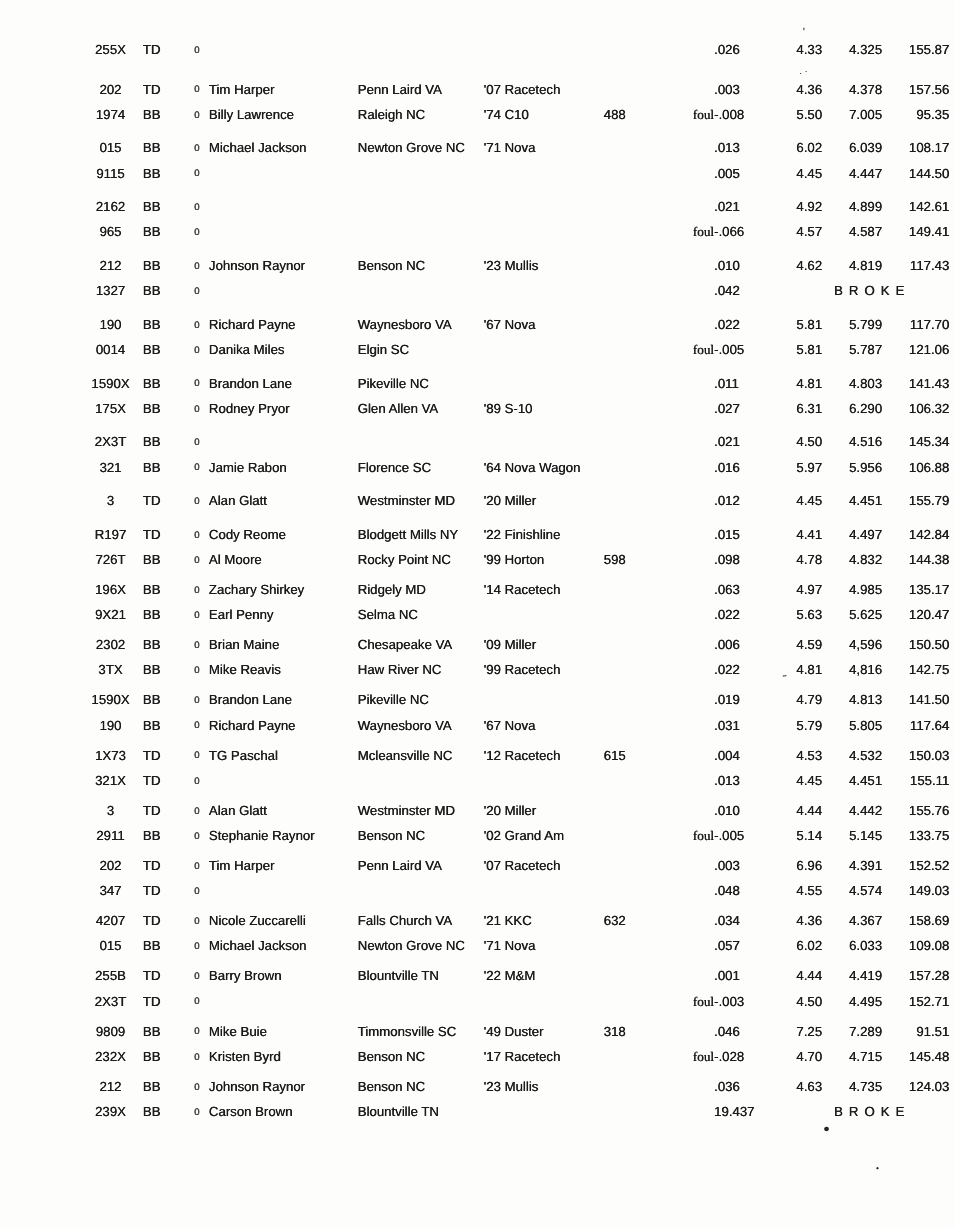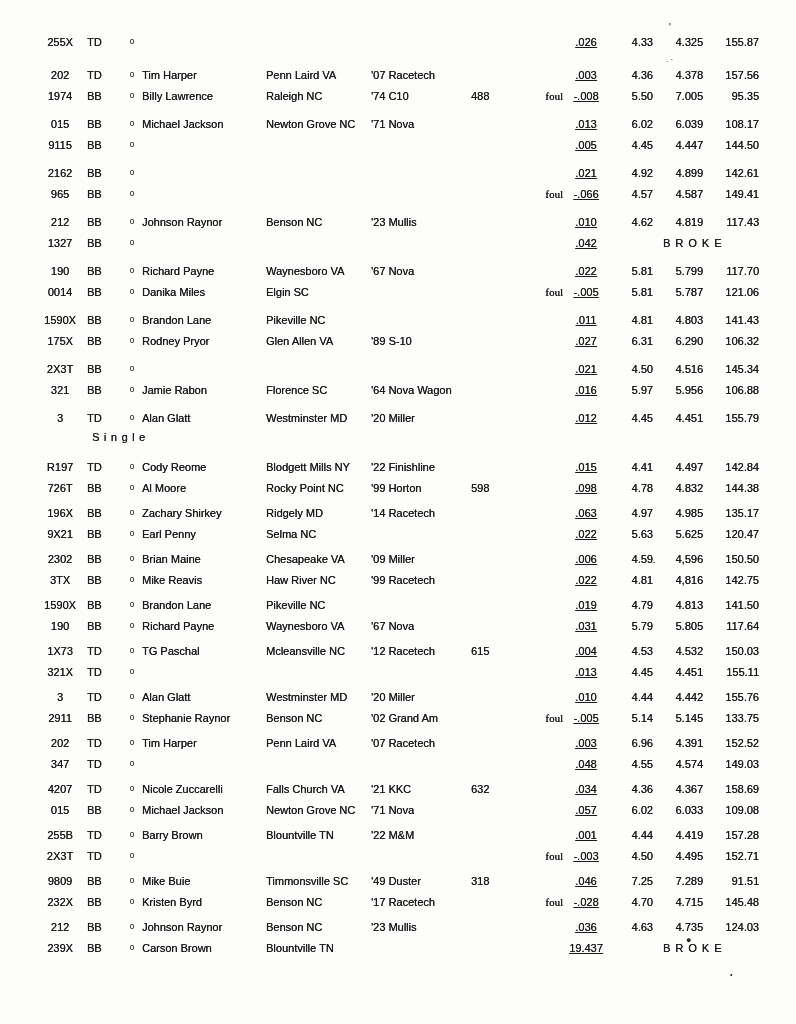--- a/index.html
+++ b/index.html
@@ -7,42 +7,42 @@
     position:relative;
     width:796px; height:1024px;
     background:#fdfdfc;
     overflow:hidden;
     font-family:"Liberation Sans", sans-serif;
     font-size:11px;
     color:#1b1b1b;
     -webkit-font-smoothing:antialiased;
   }
   .page * { box-sizing:border-box; }
-  .content { position:absolute; top:0; left:0; width:677px; }
+  .content { position:absolute; top:0; left:0; width:677px;padding-left:32px; }
   .section-round1 { padding-top:32px; }
   .row {
     display:grid;
     grid-template-columns:54px 35px 20px 124px 105px 98px 46px 48px 46px 44px 50px 56px;
     height:21px; line-height:21px;
     margin-left:33px;
     white-space:nowrap;
     text-shadow:0.25px 0 0 currentColor; 
   }
   .group { margin-bottom:7px; }
   .group.first-gap { margin-bottom:12px; }
   .section-round2 .group { margin-bottom:4px; }
   .c-no   { text-align:center; }
   .c-cls  { text-align:left; }
   .c-zero { font-size:8px; text-align:center; line-height:20px; opacity:.85; }
   .c-name { text-align:left; }
   .c-city { text-align:left; }
   .c-car  { text-align:left; }
   .c-dial { text-align:left; padding-left:2px; }
   .c-foul { text-align:right;font-family:Liberation Serif, serif; }
-  .c-rt   { text-align:center;text-decoration:underline; }
+  .c-rt   { text-align:left; }
   .c-sixty{ text-align:right; }
   .c-et   { text-align:right; }
   .c-mph  { text-align:right; }
   .c-et.broke {
     text-align:left; padding-left:10px;
     letter-spacing:5px; overflow:visible;
   }
   .note-line {
     height:21px; line-height:16px;
     margin-left:92px;
@@ -307,21 +307,20 @@
     <span class="c-name">Alan Glatt</span>
     <span class="c-city">Westminster  MD</span>
     <span class="c-car">'20 Miller</span>
     <span class="c-dial"></span>
     <span class="c-foul"></span>
     <span class="c-rt">.012</span>
     <span class="c-sixty">4.45</span>
     <span class="c-et">4.451</span>
     <span class="c-mph">155.79</span>
   </div>
-          <div class="note-line">Single</div>
         </div>
       </div>
     <div class="section-round2" id="sec-round2">
         <div class="group">
           <div class="row">
     <span class="c-no">R197</span>
     <span class="c-cls">TD</span>
     <span class="c-zero">0</span>
     <span class="c-name">Cody Reome</span>
     <span class="c-city">Blodgett Mills  NY</span>

